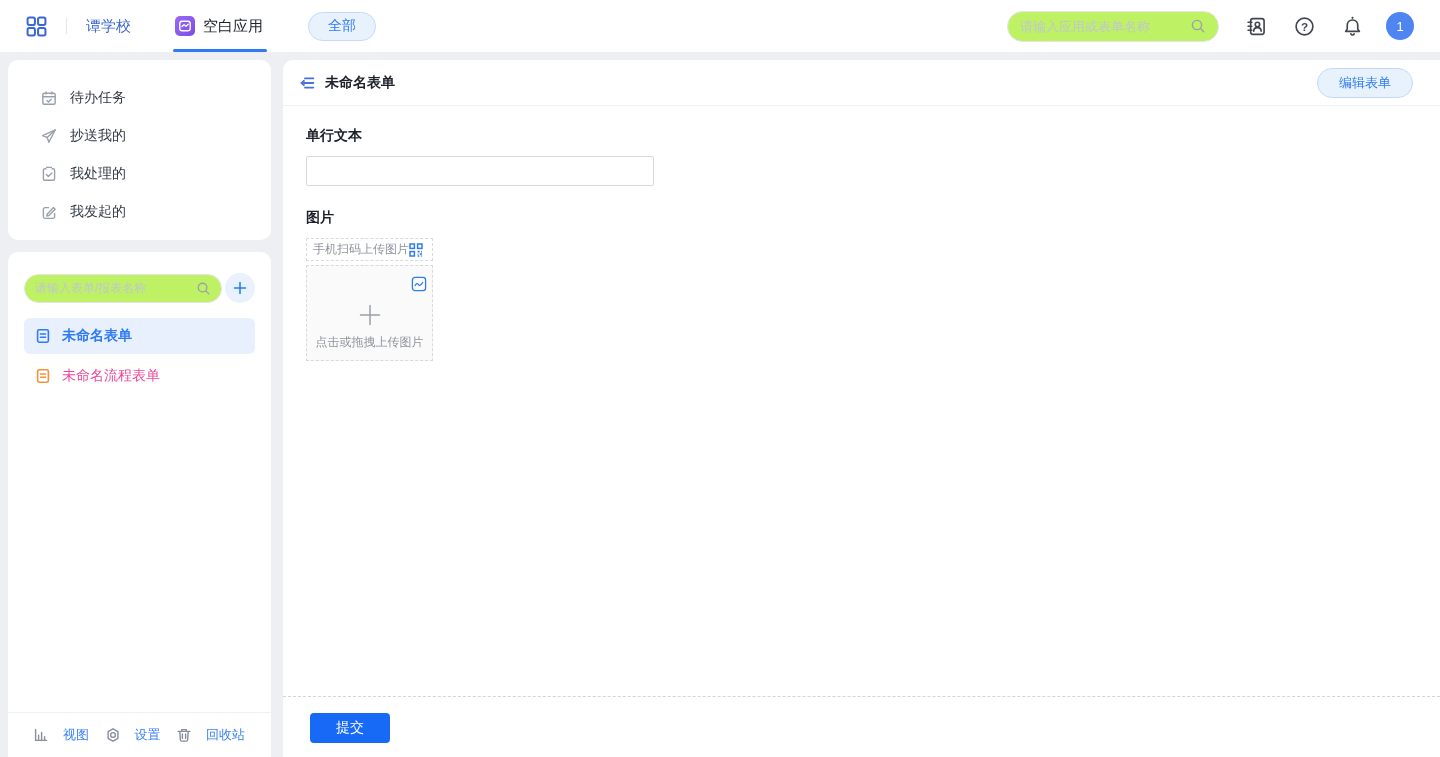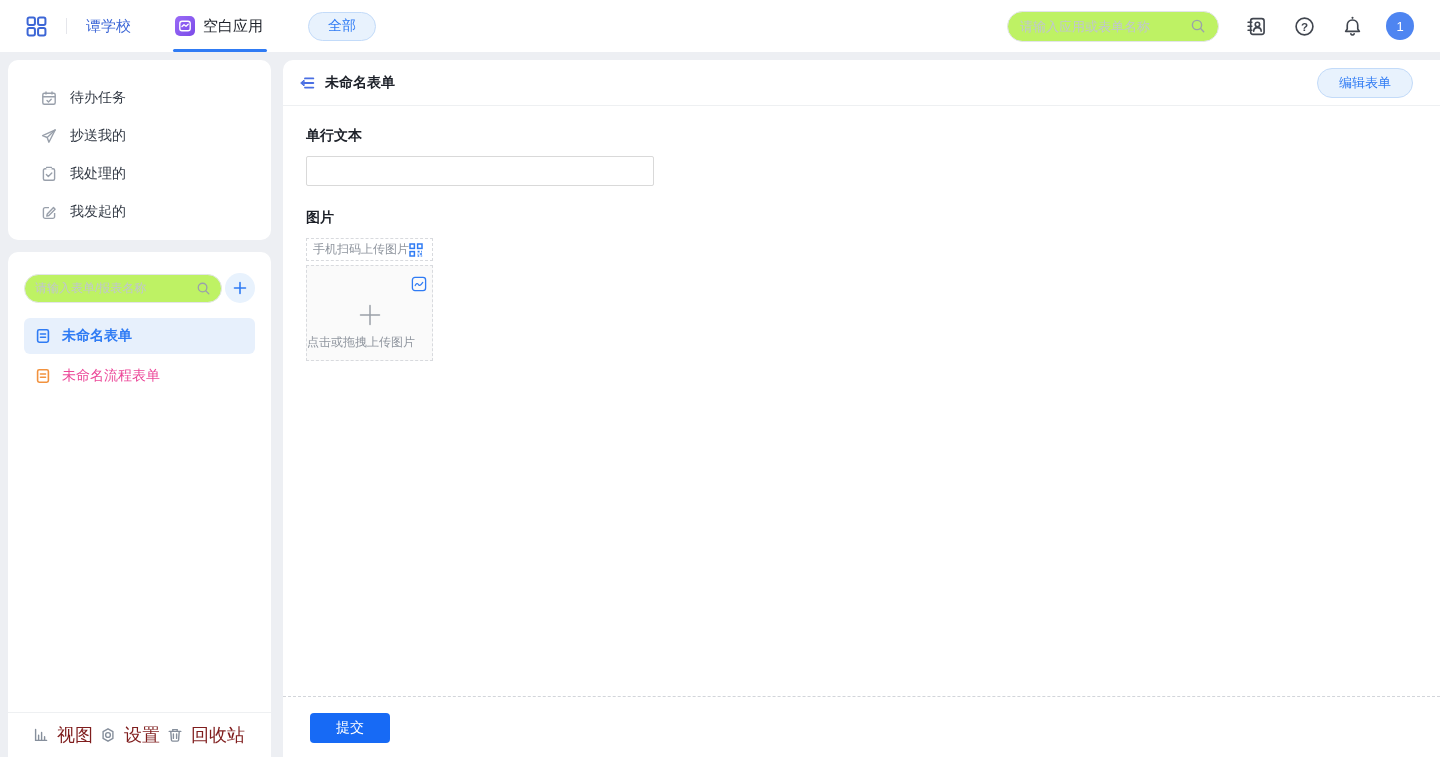--- a/index.html
+++ b/index.html
@@ -28,35 +28,35 @@
   .nav-row{height:38px;display:flex;align-items:center;gap:13px;padding-left:33px;font-size:14px;color:#333a45;cursor:pointer}
   .side-card2{position:absolute;left:8px;top:252px;width:263px;height:505px;background:#fff;border-radius:10px 10px 0 0;padding:21px 16px 0}
   .side-search-row{display:flex;align-items:center;gap:3px}
   .search-pill.small{flex:1;height:29px;border-radius:15px;padding:0 10px}
   .search-pill.small input{font-size:12px}
   .add-btn{width:30px;height:30px;border-radius:50%;background:#e8f2fd;border:none;display:flex;align-items:center;justify-content:center;cursor:pointer;flex:0 0 auto}
   .form-list{margin-top:15px}
   .form-item{height:36px;display:flex;align-items:center;gap:11px;padding:0 11px;border-radius:6px;font-size:14px;color:#ec4899;cursor:pointer;margin-bottom:4px}
   .form-item.selected{background:#e7f0fc;color:#2f7bf4;font-weight:bold}
   .side-footer{position:absolute;left:0;right:0;bottom:0;height:45px;border-top:1px solid #eef0f2;display:flex;align-items:center;justify-content:space-between;padding:0 26px 0 25px}
-  .foot-item{display:flex;align-items:center;gap:8px;font-size:18px;color:#7f1d1d;cursor:pointer}
+  .foot-item{display:flex;align-items:center;gap:14px;font-size:13px;color:#3b82f6;cursor:pointer}
 
   
   .main{position:absolute;left:283px;top:60px;width:1157px;height:697px;background:#fff;border-radius:10px 0 0 0}
   .main-header{height:46px;border-bottom:1px solid #eef0f2;display:flex;align-items:center;padding:0 27px 0 15px}
   .main-title{margin-left:9px;font-size:14px;font-weight:bold;color:#1d2129}
   .edit-btn{margin-left:auto;height:30px;padding:0 21px;border-radius:15px;background:#e8f2fd;border:1px solid #c3dbf9;color:#2f7bf4;font-size:13px;cursor:pointer;font-family:inherit}
   .form-body{padding:21px 0 0 23px}
   .field-label{font-size:14px;font-weight:bold;color:#1d2129;margin-bottom:11px}
   .text-input{width:348px;height:30px;border:1px solid #d9d9d9;border-radius:2px;font-size:13px;padding:0 8px;outline:none;display:block;margin-bottom:23px;font-family:inherit}
   .scan-chip{width:127px;height:23px;border:1px dashed #d8dade;display:flex;align-items:center;padding:0 4px 0 6px;font-size:12px;color:#8f959e;cursor:pointer;background:#fff}
   .upload-box{width:127px;height:96px;border:1px dashed #d8dade;background:#fafafa;position:relative;margin-top:4px;cursor:pointer}
   .doodle-corner{position:absolute;top:10px;right:5px}
   .upload-plus{position:absolute;left:50%;top:35px;transform:translateX(-50%)}
-  .upload-hint{position:absolute;left:0;right:0;bottom:9px;text-align:left;font-size:12px;color:#8f959e;white-space:nowrap}
+  .upload-hint{position:absolute;left:0;right:0;bottom:9px;text-align:center;font-size:12px;color:#8f959e;white-space:nowrap}
   .main-divider{position:absolute;left:0;right:0;top:636px;border-top:1px dashed #d2d5da}
   .submit-btn{position:absolute;left:27px;top:653px;width:80px;height:30px;background:#176af5;border:none;border-radius:4px;color:#fff;font-size:14px;cursor:pointer;font-family:inherit}
 </style>
 </head>
 <body>
 
 <div class="screen">
 
   <header class="topbar">
     <div class="tb-left">

